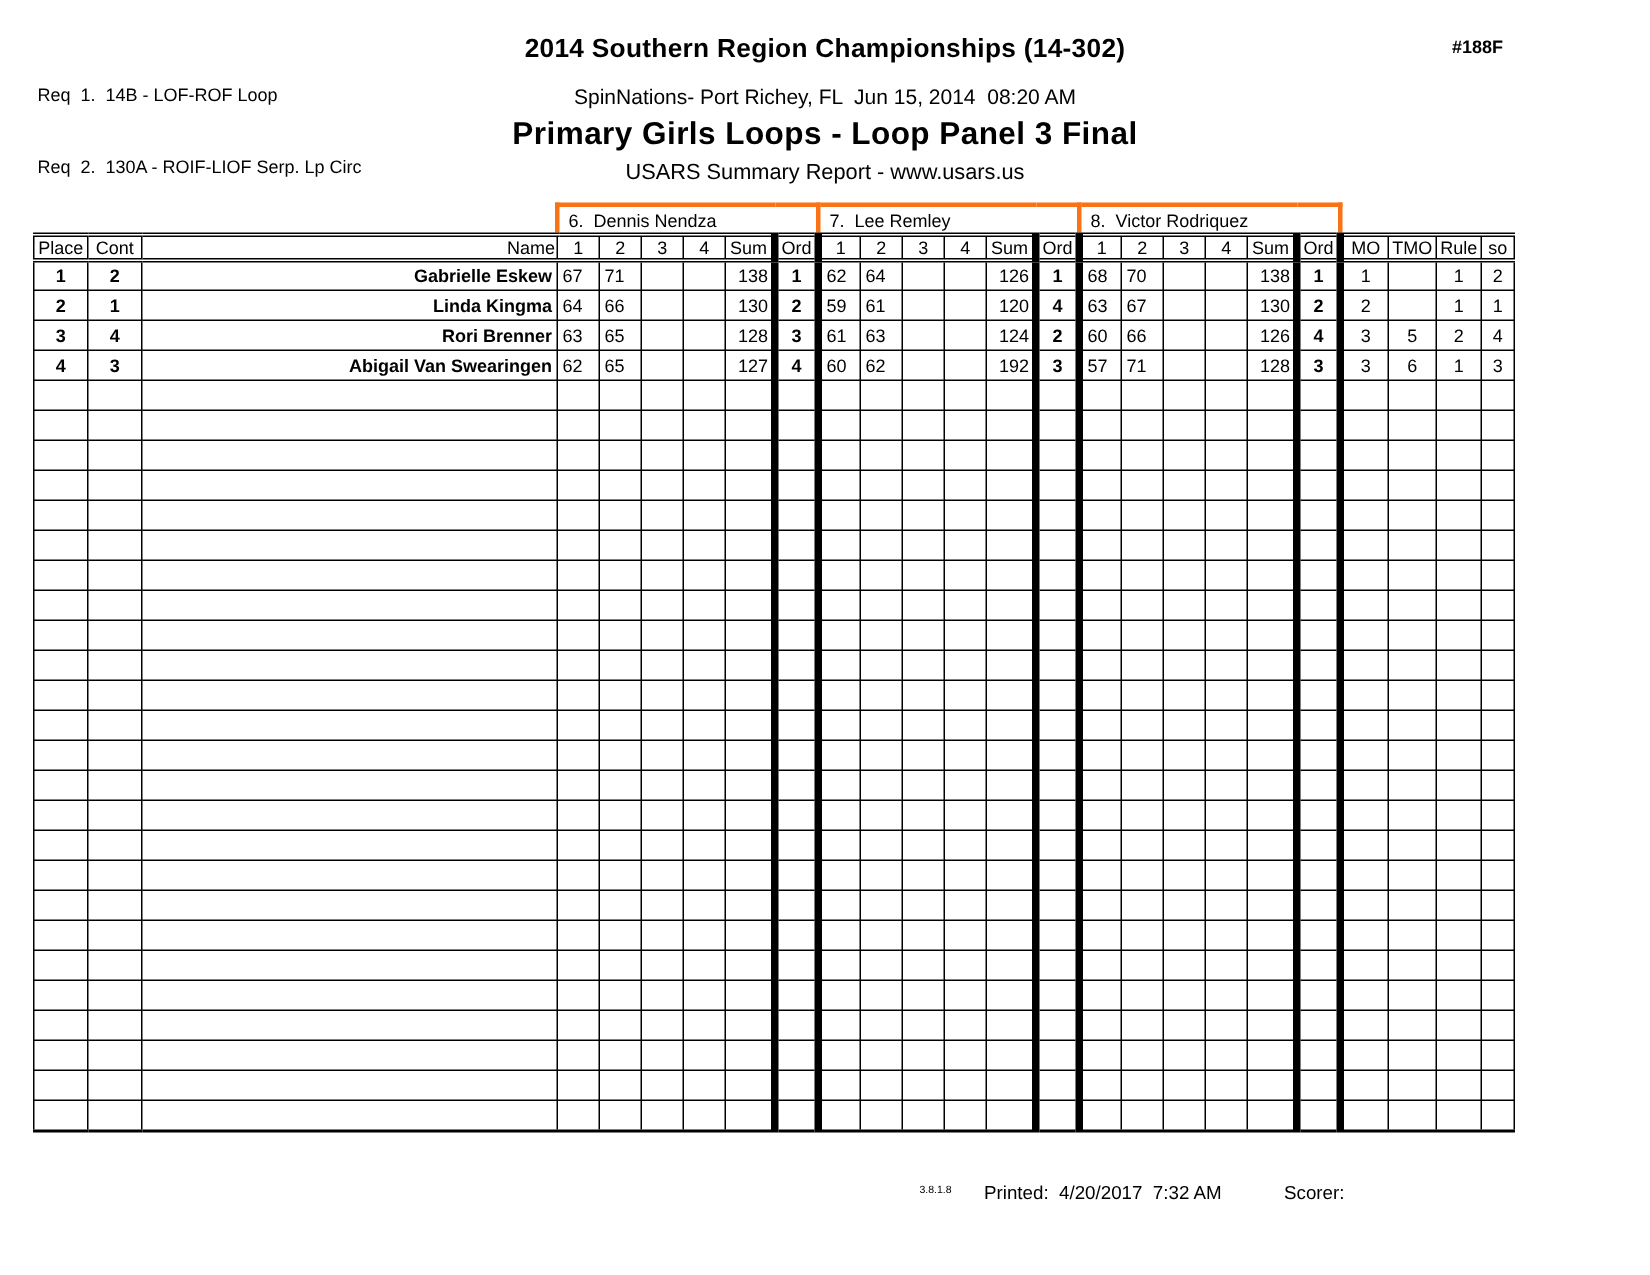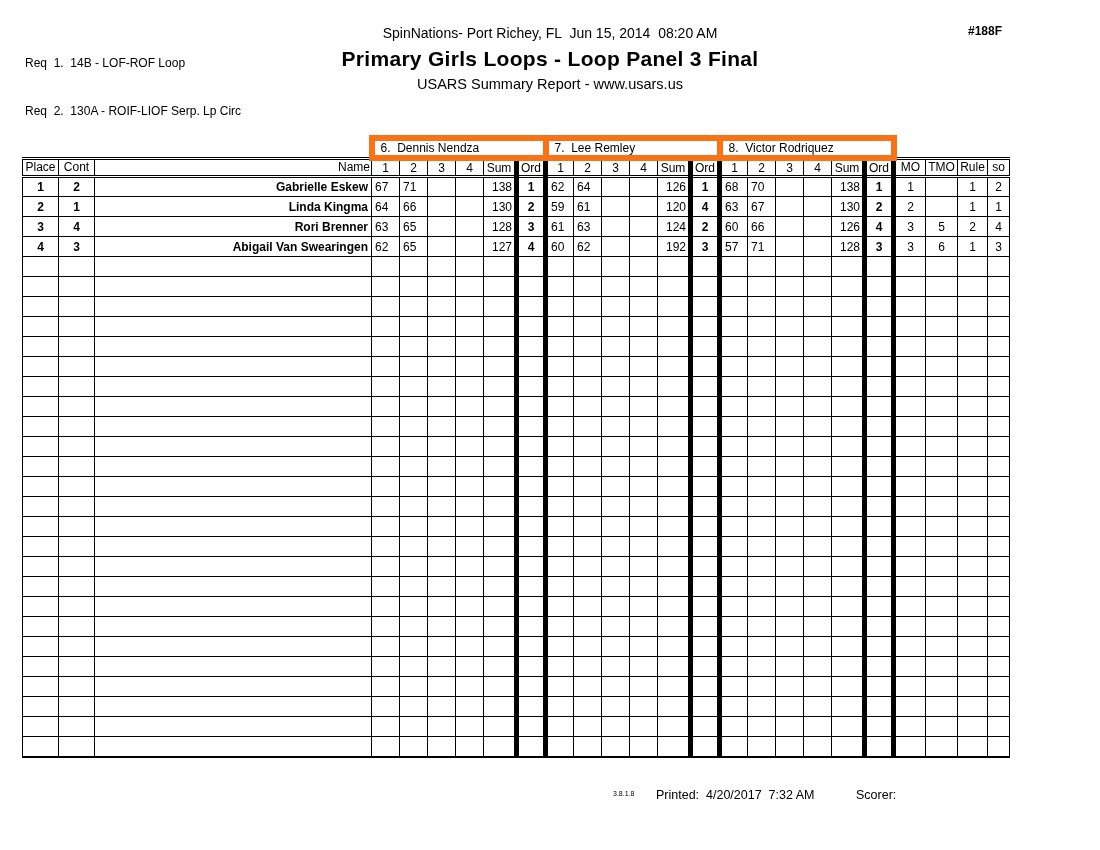--- a/index.html
+++ b/index.html
@@ -9,34 +9,34 @@
     font-family:"Liberation Sans", sans-serif; color:#000;
   }
   .sheet { position:relative; width:1100px; height:850px; overflow:hidden; }
 
   
   .req { position:absolute; left:25px; top:23px; font-size:12px; line-height:16px; white-space:pre; }
 
   
   .hdr { position:absolute; left:0; top:22px; width:100%; text-align:center; }
   .hdr .t1 { font-size:17.5px; font-weight:bold; letter-spacing:0.2px; }
-  .hdr .t2 { font-size:14px; margin-top:3px; white-space:pre; }
+  .hdr .t2 { font-size:14px; margin-top:13px; white-space:pre; }
   .hdr .t3 { font-size:21px; font-weight:bold; margin-top:6px; letter-spacing:0.3px; }
   .hdr .t4 { font-size:14.5px; margin-top:5px; }
 
   .evnum { position:absolute; left:968px; top:24px; font-size:12px; font-weight:bold; }
 
   
   table { position:absolute; left:22px; top:135px; border-collapse:collapse; table-layout:fixed; }
   td, th {
     border:1px solid #000; font-size:12px; font-weight:normal;
     height:20px; padding:0 3px; overflow:hidden; white-space:nowrap;
     vertical-align:middle;
   }
-  tr.band-row td.band { border:6px solid #f97316; text-align:left; padding-left:6px; height:20px; white-space:pre; }
+  tr.band-row td.band { border:3px solid #f97316; text-align:left; padding-left:6px; height:20px; white-space:pre; }
   tr.band-row td.blank { border:none; }
   thead th { border-top:3px double #000; border-bottom:3px double #000; text-align:center; padding:0 1px; height:16px; }
   th.name, td.name { text-align:right; padding-left:5px;margin-top:48px; }
   td.name { font-weight:bold; }
   td.c { text-align:center; }
   td.b { font-weight:bold; }
   td.score { text-align:left; padding-left:3px; }
   td.sum { text-align:right; padding-right:2px; }
   td.ord, th.ord { border-left:5px solid #000; border-right:5px solid #000; }
   td.ord { text-align:center; font-weight:bold; padding:0; }
@@ -52,20 +52,21 @@
 <body>
 
 <div class="sheet">
 
   <div class="req">
     <div>Req  1.  14B - LOF-ROF Loop</div>
     <div>Req  2.  130A - ROIF-LIOF Serp. Lp Circ</div>
   </div>
 
   <div class="hdr">
+    <div class="t1">2014 Southern Region Championships (14-302)</div>
     <div class="t2">SpinNations- Port Richey, FL  Jun 15, 2014  08:20 AM</div>
     <div class="t3">Primary Girls Loops - Loop Panel 3 Final</div>
     <div class="t4">USARS Summary Report - www.usars.us</div>
   </div>
 
   <div class="evnum">#188F</div>
 
   <table id="results-table">
       <colgroup>
         <col style="width: 36px;">

